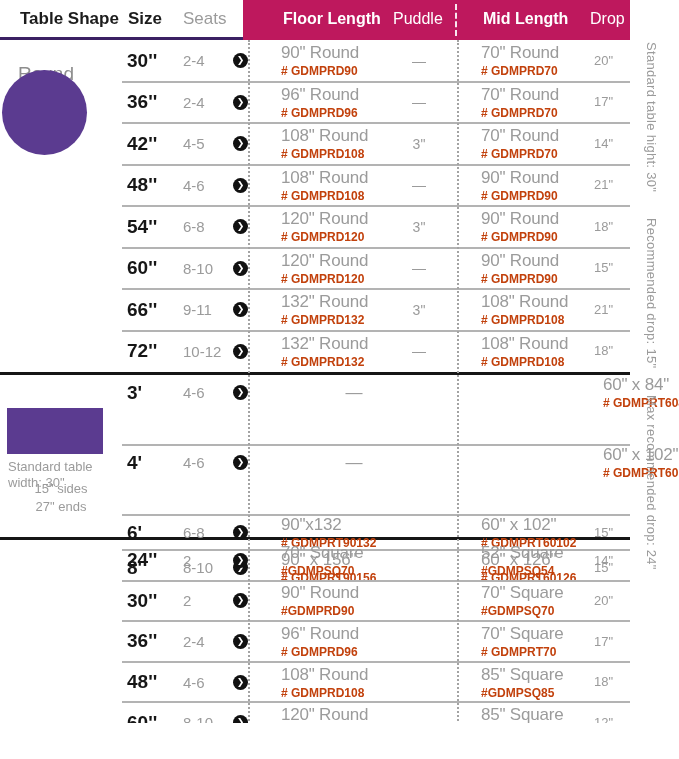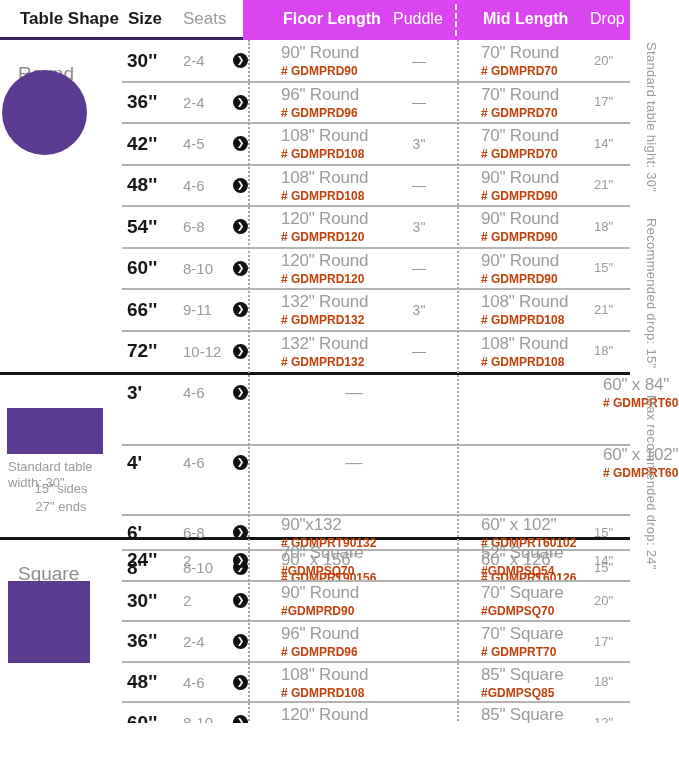--- a/index.html
+++ b/index.html
@@ -6,21 +6,21 @@
   body{font-family:"Liberation Sans","DejaVu Sans",sans-serif;-webkit-font-smoothing:antialiased;}
   .page{position:relative;width:679px;height:723px;background:#fff;overflow:hidden;}
 
   
   .hdr{position:relative;width:630px;height:40px;}
   .hdr::after{content:"";position:absolute;left:0;bottom:0;width:243px;height:3px;background:#3b2063;}
   .hdr-left-label{position:absolute;top:9px;font-size:17px;font-weight:bold;color:#1c1c1c;white-space:nowrap;}
   .lbl-shape{left:20px;}
   .lbl-size{left:128px;text-align:center;}
   .lbl-seats{left:183px;font-weight:normal;color:#9b9b9b;}
-  .purple-bar{position:absolute;left:243px;top:0;width:387px;height:40px;background:#d946ef;}
+  .purple-bar{position:absolute;left:243px;top:0;width:387px;height:40px;background:#be185d;}
   .pb-label{position:absolute;top:10px;font-size:16px;color:#ffffff;white-space:nowrap;}
   .pb-floor{left:40px;font-weight:bold;}
   .pb-puddle{left:150px;}
   .pb-mid{left:240px;font-weight:bold;}
   .pb-drop{left:347px;}
   .pb-divider{position:absolute;left:212px;top:4px;bottom:4px;width:0;border-left:2px dashed rgba(255,255,255,.9);}
 
   
   .vdot{position:absolute;top:40px;height:717px;width:0;border-left:2px dotted #a3a3a3;}
   .vdot-1{left:248px;}
@@ -460,25 +460,20 @@
     <div class="c-2line c-mid">
       <span class="val-main">85" Square</span>
       <span class="val-part">#GDMPSQ85</span>
     </div>
     <div class="c-drop">
       <span>12"</span>
 
     </div>
   </div>
         </div>
-    <div class="shape-cell">
-      <span class="section-label">Square</span>
-      <span class="shape-graphic shape-square-g"></span>
-      <span class="shape-note"></span>
-    </div>
   </section>
       <div class="section-divider"></div>
     </div>
 
   <div class="vdot vdot-1"></div>
   <div class="vdot vdot-2"></div>
 
   <div class="side-notes">
     <span>Standard table hight: 30"</span>
     <span>Recommended drop: 15"</span>

